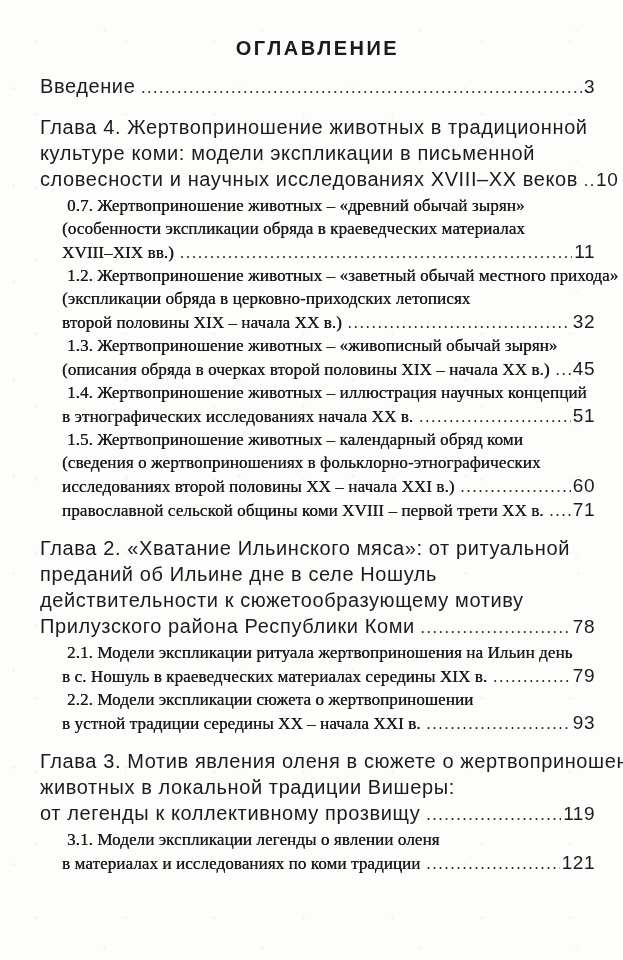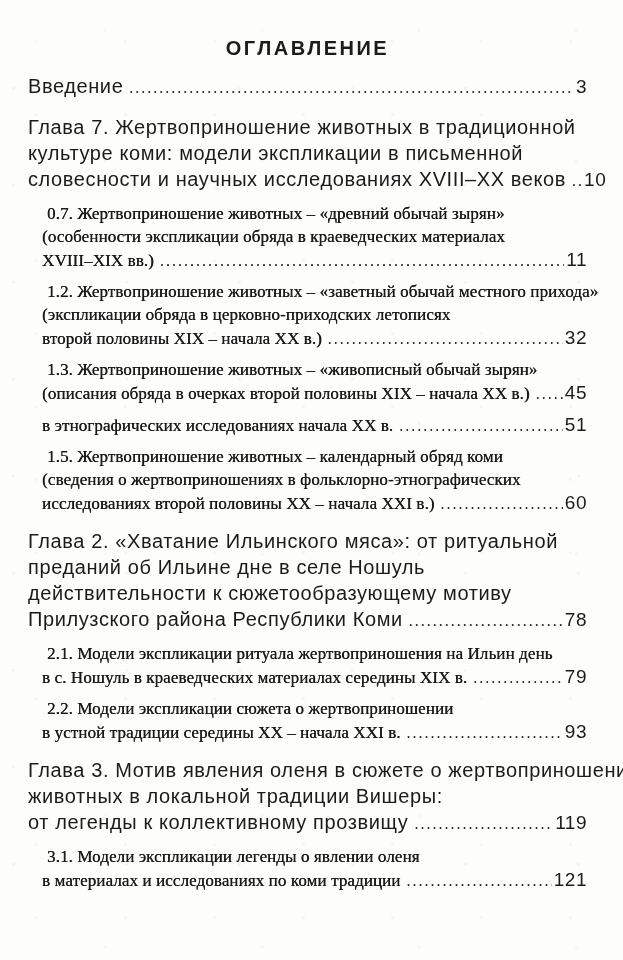--- a/index.html
+++ b/index.html
@@ -5,39 +5,39 @@
   html, body { margin: 0; padding: 0; }
   body {
     width: 623px; height: 960px;
     background: #ffffff;
     overflow: hidden;
   }
   .page {
     position: relative;
     width: 623px; height: 960px;
     box-sizing: border-box;
-    padding: 36px 28px 0 20px;
+    padding: 36px 28px 0 40px;
     color: #1b1b1b;
     background-color: #fdfdfc;
     background-image:
       radial-gradient(circle at 12% 91%, rgba(60,60,60,0.05) 1px, transparent 2px),
       radial-gradient(circle at 67% 23%, rgba(60,60,60,0.04) 1px, transparent 2px),
       radial-gradient(circle at 41% 57%, rgba(60,60,60,0.045) 1px, transparent 2px);
     background-size: 113px 97px, 157px 131px, 89px 73px;
   }
   .toc-title {
     text-align: center;
     font-family: "Liberation Sans", "DejaVu Sans", sans-serif;
     font-size: 20px;
     font-weight: 600;
     letter-spacing: 2.5px;
     line-height: 24px;
   }
   .entries { margin-top: 2px; }
-  .entry { margin: 8px; }
+  .entry { margin: 0; }
   .entry.sans {
     font-family: "Liberation Sans", "DejaVu Sans", sans-serif;
     font-size: 20px;
     line-height: 26px;
     letter-spacing: 0.6px;
     margin-top: 13px;
     font-weight: 400;
   }
   .entry.serif {
     font-family: "Liberation Serif", "DejaVu Serif", serif;
@@ -81,21 +81,21 @@
   <div class="toc-title">ОГЛАВЛЕНИЕ</div>
   <div class="entries">
       <div class="entry sans">
         <div class="line first leadered">
           <span class="txt">Введение</span>
           <span class="leader"></span>
           <span class="page-num">3</span>
         </div>
       </div>
       <div class="entry sans">
-        <div class="line first"><span class="txt">Глава 7. Жертвоприношение животных в традиционной</span></div>
+        <div class="line first"><span class="txt">Глава 4. Жертвоприношение животных в традиционной</span></div>
         <div class="line"><span class="txt">культуре коми: модели экспликации в письменной</span></div>
         <div class="line leadered">
           <span class="txt">словесности и научных исследованиях XVIII–XX веков</span>
           <span class="leader"></span>
           <span class="page-num">10</span>
         </div>
       </div>
       <div class="entry serif">
         <div class="line first"><span class="txt">0.7. Жертвоприношение животных – «древний обычай зырян»</span></div>
         <div class="line"><span class="txt">(особенности экспликации обряда в краеведческих материалах</span></div>
@@ -116,36 +116,42 @@
       </div>
       <div class="entry serif">
         <div class="line first"><span class="txt">1.3. Жертвоприношение животных – «живописный обычай зырян»</span></div>
         <div class="line leadered">
           <span class="txt">(описания обряда в очерках второй половины XIX – начала XX в.)</span>
           <span class="leader"></span>
           <span class="page-num">45</span>
         </div>
       </div>
       <div class="entry serif">
+        <div class="line first"><span class="txt">1.4. Жертвоприношение животных – иллюстрация научных концепций</span></div>
         <div class="line leadered">
           <span class="txt">в этнографических исследованиях начала XX в.</span>
           <span class="leader"></span>
           <span class="page-num">51</span>
         </div>
       </div>
       <div class="entry serif">
         <div class="line first"><span class="txt">1.5. Жертвоприношение животных – календарный обряд коми</span></div>
         <div class="line"><span class="txt">(сведения о жертвоприношениях в фольклорно-этнографических</span></div>
         <div class="line leadered">
           <span class="txt">исследованиях второй половины XX – начала XXI в.)</span>
           <span class="leader"></span>
           <span class="page-num">60</span>
         </div>
       </div>
       <div class="entry serif">
+        <div class="line leadered">
+          <span class="txt">православной сельской общины коми XVIII – первой трети XX в.</span>
+          <span class="leader"></span>
+          <span class="page-num">71</span>
+        </div>
       </div>
       <div class="entry sans">
         <div class="line first"><span class="txt">Глава 2. «Хватание Ильинского мяса»: от ритуальной</span></div>
         <div class="line"><span class="txt">преданий об Ильине дне в селе Ношуль</span></div>
         <div class="line"><span class="txt">действительности к сюжетообразующему мотиву</span></div>
         <div class="line leadered">
           <span class="txt">Прилузского района Республики Коми</span>
           <span class="leader"></span>
           <span class="page-num">78</span>
         </div>

